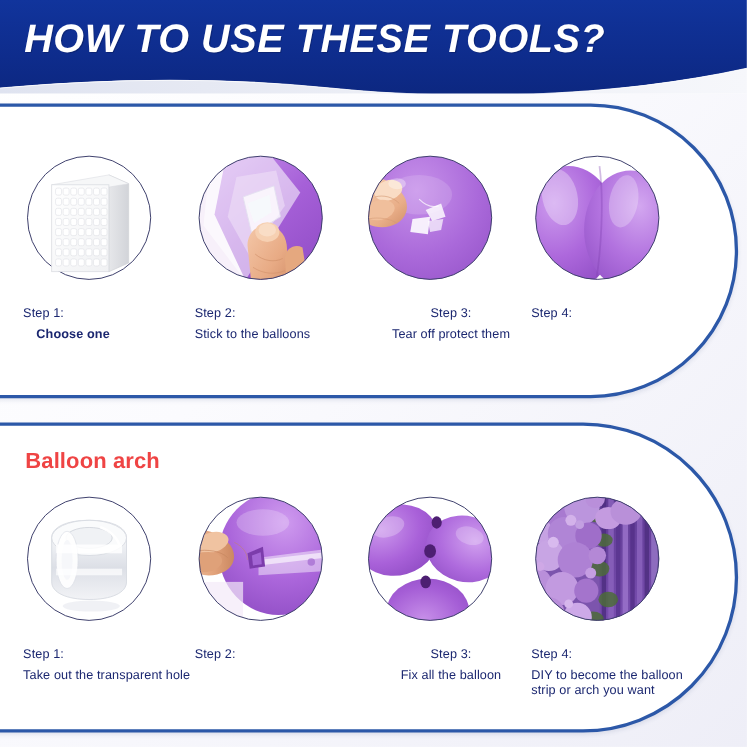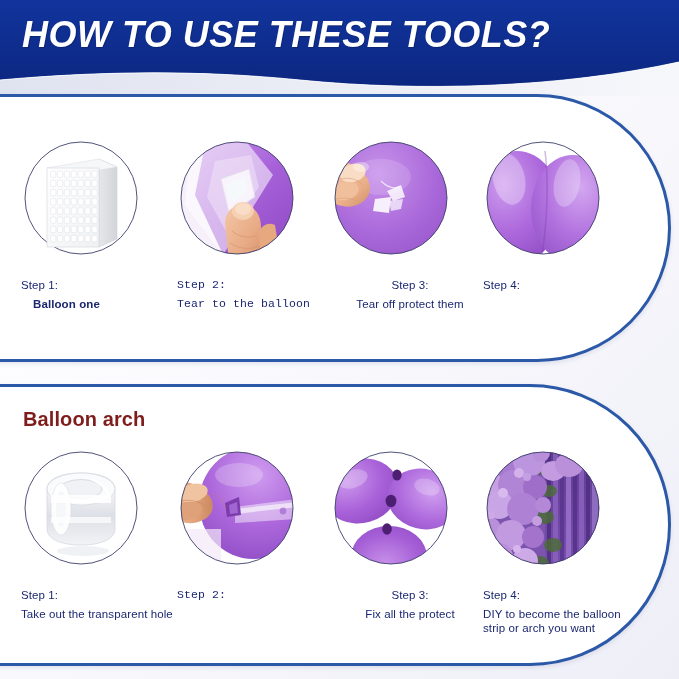--- a/index.html
+++ b/index.html
@@ -14,21 +14,21 @@
     font-family: "Liberation Sans", sans-serif;
     background: linear-gradient(135deg, #ffffff 0%, #fbfbfe 40%, #eeeef7 100%);
     position: relative;
   }
 
   
   .header {
     position: absolute;
     left: 0; top: 0;
     width: 679px;
-    height: 96px;
+    height: 85px;
     overflow: hidden;
   }
   .header-svg { position: absolute; left: 0; top: 0; }
   .header-title {
     position: absolute;
     left: 22px;
     top: 14px;
     font-size: 36px;
     font-weight: bold;
     font-style: italic;
@@ -62,41 +62,41 @@
     width: 677px;
     height: 282px;
   }
 
   .panel-heading {
     position: absolute;
     left: 26px;
     top: 21px;
     font-size: 20px;
     font-weight: bold;
-    color: #7f1d1d;
+    color: #ef4444;
     letter-spacing: 0.1px;
   }
 
   
   .steps {
     position: absolute;
     left: 0;
     width: 100%;
     display: flex;
   }
   .steps-row1 { top: 38px; }
   .steps-row2 { top: 58px; }
 
   .step {
     width: 160px;
     flex: 0 0 160px;
     position: relative;
   }
   .step-1 { margin-left: 22px; }
-  .step-2 { margin-left: -4px; font-family: Liberation Mono, monospace; }
+  .step-2 { margin-left: -4px; }
   .step-3 { margin-left: -6px; text-align: center; }
   .step-4 { margin-left: -8px; }
 
   .media {
     width: 120px;
     height: 128px;
     position: relative;
     margin-left: 2px;
   }
   .media svg { display: block; }
@@ -231,21 +231,21 @@
                 <rect x="50.2" y="36" width="5.4" height="6.4" rx="1.6"></rect>
               <rect x="57.1" y="36" width="5.4" height="6.4" rx="1.6"></rect>
                 <rect x="64.0" y="36" width="5.4" height="6.4" rx="1.6"></rect>
               <rect x="70.9" y="36" width="5.4" height="6.4" rx="1.6"></rect>
             </g>
           </g>
         </svg>
       </div>
       <div class="caption">
         <span class="label">Step 1:</span>
-        <span class="desc bold">Balloon  one</span>
+        <span class="desc bold">Choose  one</span>
       </div>
     </div>
 
     <div class="step step-2">
       <div class="media">
         <svg width="120" height="128" viewBox="0 0 120 128">
           <defs>
             <clipPath id="c2">
                 <circle cx="60" cy="63" r="56"></circle>
               </clipPath>
@@ -274,21 +274,21 @@
             <ellipse cx="66" cy="74" rx="8" ry="6" fill="#fae0cb" opacity="0.8"></ellipse>
             <path d="M84 128 L82 100 C82 92 90 86 98 90 L104 128 Z" fill="#e5a87f"></path>
             <path d="M55 96 C62 102 72 104 80 100" stroke="#cf8f68" stroke-width="0.8" fill="none" opacity="0.7"></path>
             <path d="M53 108 C62 114 73 115 82 111" stroke="#cf8f68" stroke-width="0.8" fill="none" opacity="0.6"></path>
           </g>
           <circle cx="60" cy="63" r="56" fill="none" stroke="#3d3f6b" stroke-width="0.9"></circle>
         </svg>
       </div>
       <div class="caption">
         <span class="label">Step 2:</span>
-        <span class="desc">Tear to the balloon</span>
+        <span class="desc">Stick to the balloons</span>
       </div>
     </div>
 
     <div class="step step-3">
       <div class="media">
         <svg width="120" height="128" viewBox="0 0 120 128">
           <defs>
             <clipPath id="c3">
                 <circle cx="60" cy="63" r="56"></circle>
               </clipPath>
@@ -486,21 +486,21 @@
 
             <ellipse cx="66" cy="30" rx="4.6" ry="5.6" fill="#4d1f72"></ellipse>
             <ellipse cx="60" cy="56" rx="5.4" ry="6.2" fill="#4d1f72"></ellipse>
             <ellipse cx="56" cy="84" rx="4.8" ry="5.8" fill="#4d1f72"></ellipse>
           </g>
           <circle cx="60" cy="63" r="56" fill="none" stroke="#3d3f6b" stroke-width="0.9"></circle>
         </svg>
       </div>
       <div class="caption">
         <span class="label">Step 3:</span>
-        <span class="desc">Fix all the protect</span>
+        <span class="desc">Fix all the balloon</span>
       </div>
     </div>
 
     <div class="step step-4">
       <div class="media">
         <svg width="120" height="128" viewBox="0 0 120 128">
           <defs>
             <clipPath id="d4">
                 <circle cx="60" cy="63" r="56"></circle>
               </clipPath>

